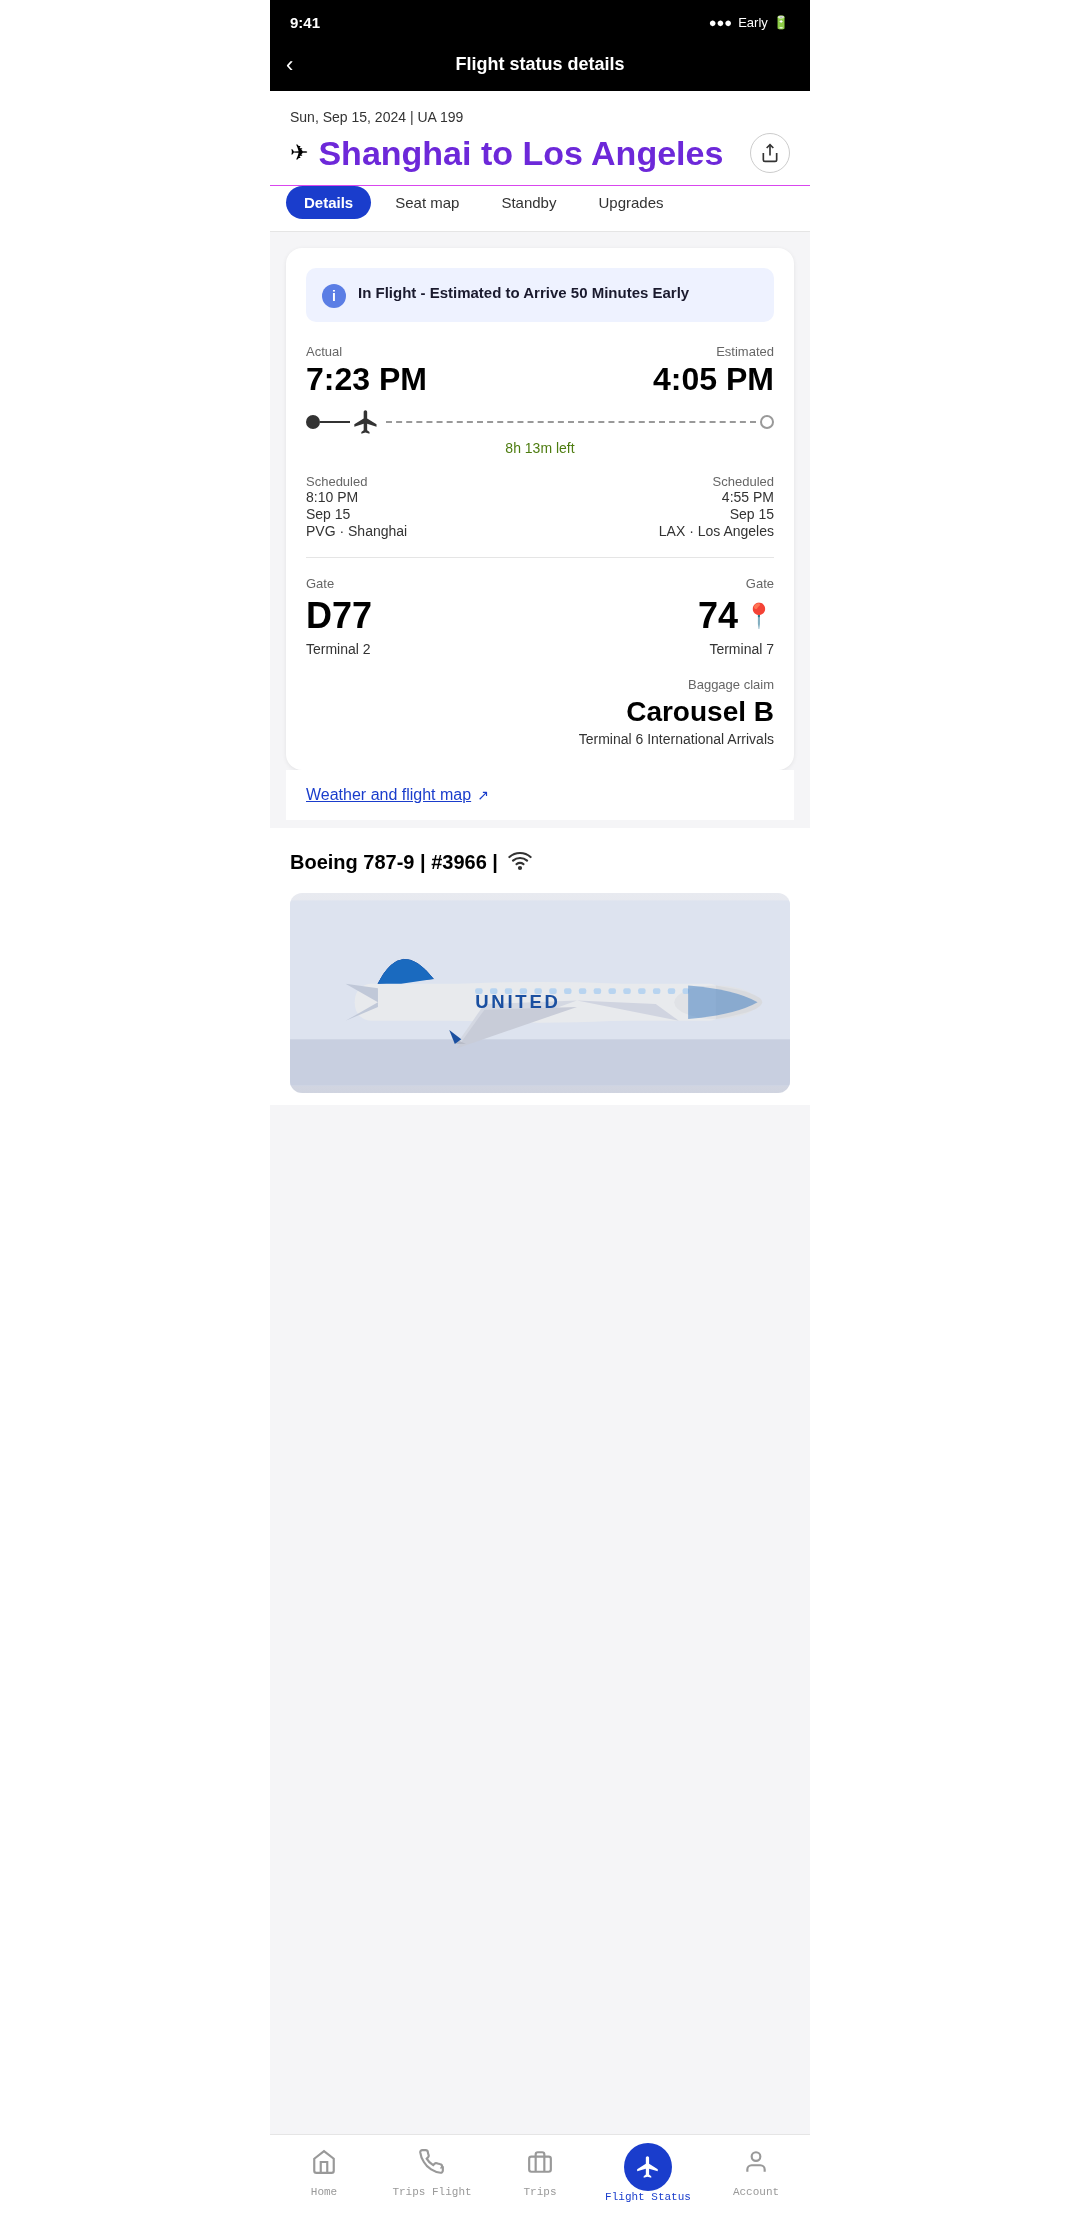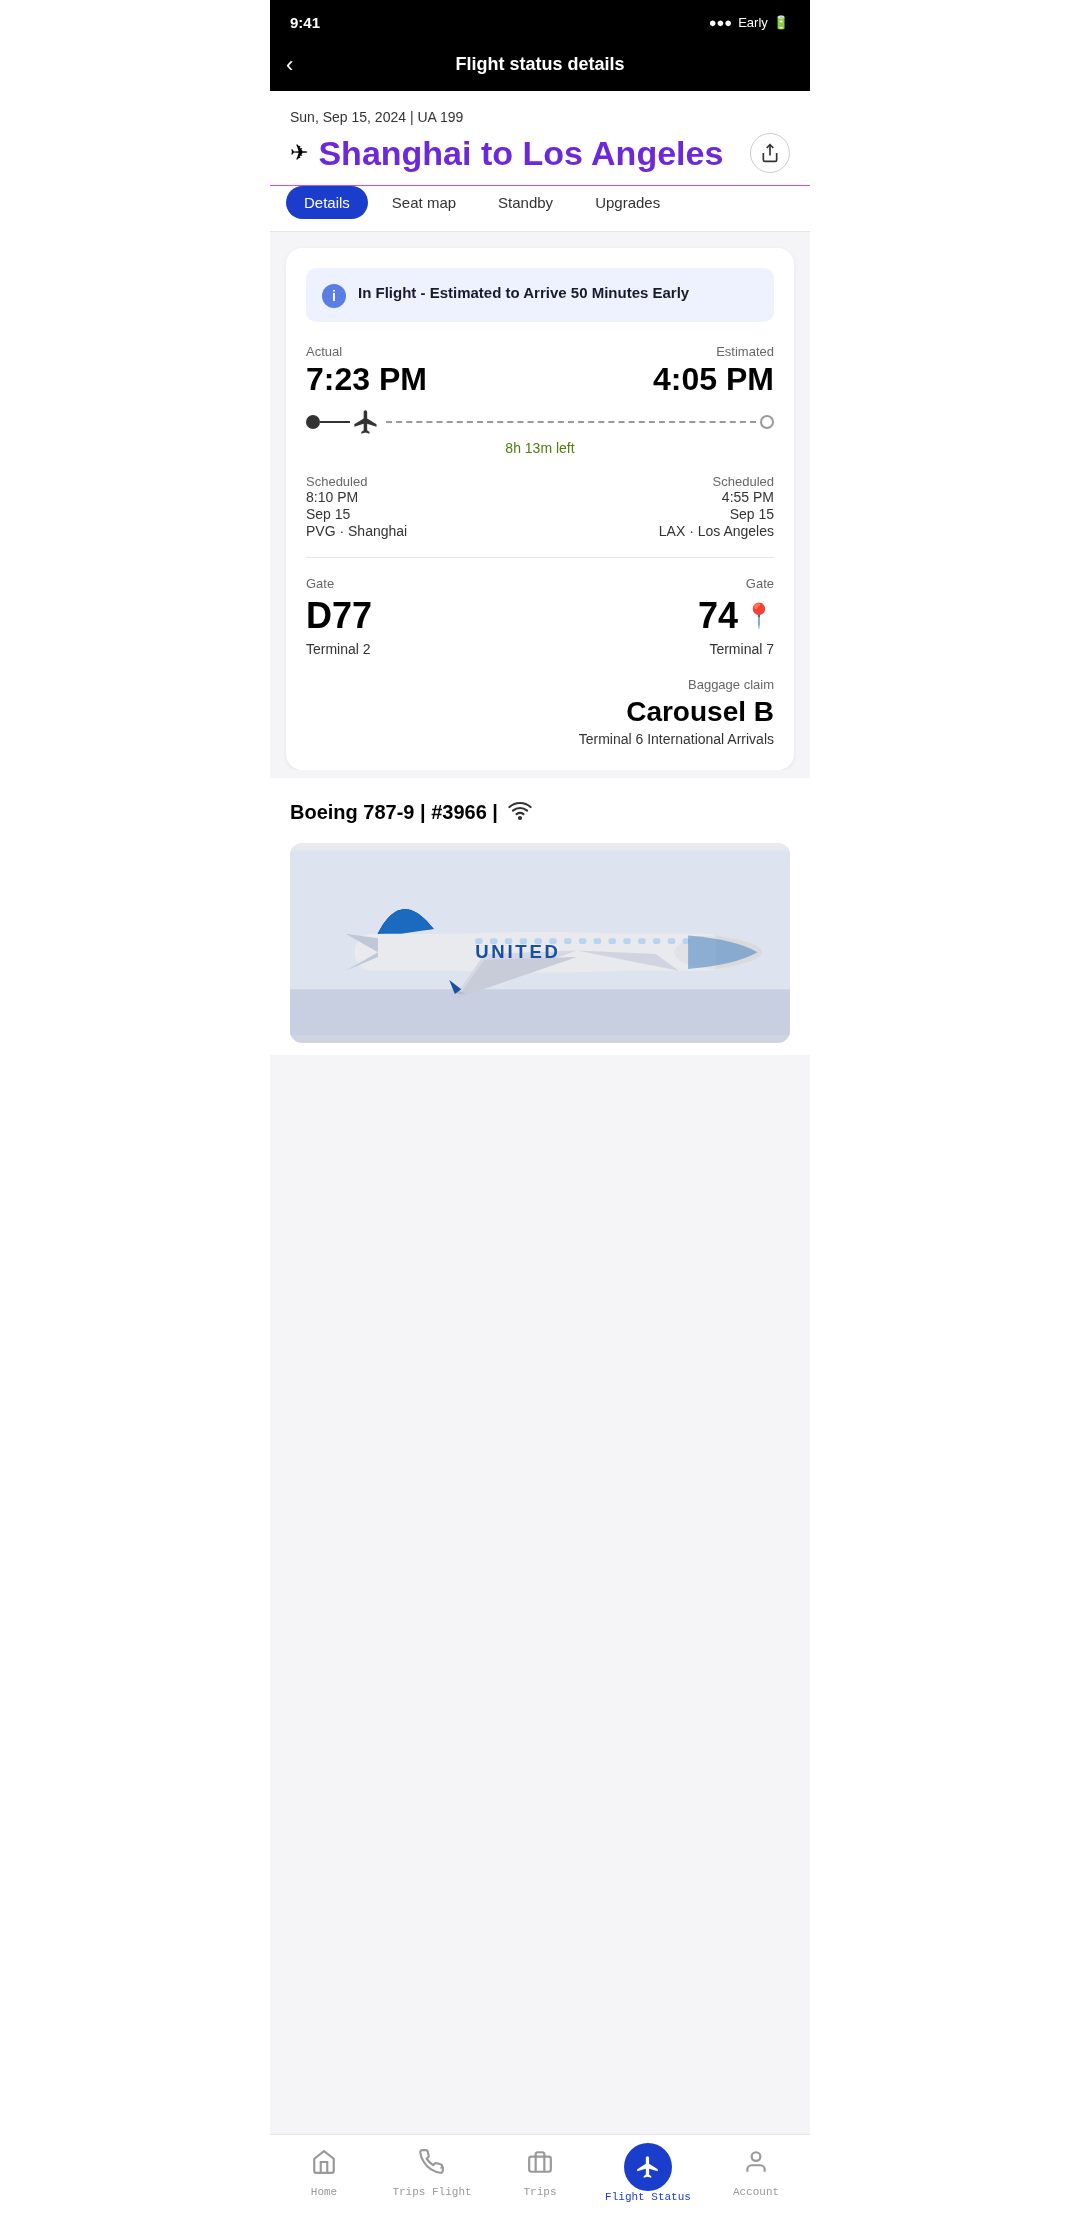--- a/index.html
+++ b/index.html
@@ -116,20 +116,21 @@
       font-size: 15px;
       font-weight: 500;
       cursor: pointer;
       border: none;
       background: transparent;
       color: #333;
     }
     .tab.active {
       background: #1a3dcc;
       color: #fff;
+      font-weight: bold;
     }
 
     
     .card {
       background: #fff;
       margin: 16px 16px 0;
       border-radius: 16px;
       padding: 20px 20px;
       box-shadow: 0 1px 4px rgba(0,0,0,0.08);
     }
@@ -491,20 +492,24 @@
     </div>
 
     <div style="margin-top:20px; text-align:right;">
       <div class="baggage-label">Baggage claim</div>
       <div class="baggage-value">Carousel  B</div>
       <div class="baggage-terminal">Terminal 6 International Arrivals</div>
     </div>
 
   </div>
 
+  <div class="weather-link">
+    <span class="weather-link-text">Weather and flight map</span>
+    <span class="external-icon">↗</span>
+  </div>
 
   <div class="section-sep"></div>
 
   <div class="aircraft-section">
     <div class="aircraft-title">
       <span>Boeing 787-9 | #3966 |</span>
       <span class="wifi-icon">
         <svg width="24" height="24" viewBox="0 0 24 24" fill="none" stroke="#333" stroke-width="2.2" stroke-linecap="round">
           <path d="M5 12.55a11 11 0 0 1 14.08 0"></path>
           <path d="M1.42 9a16 16 0 0 1 21.16 0"></path>

